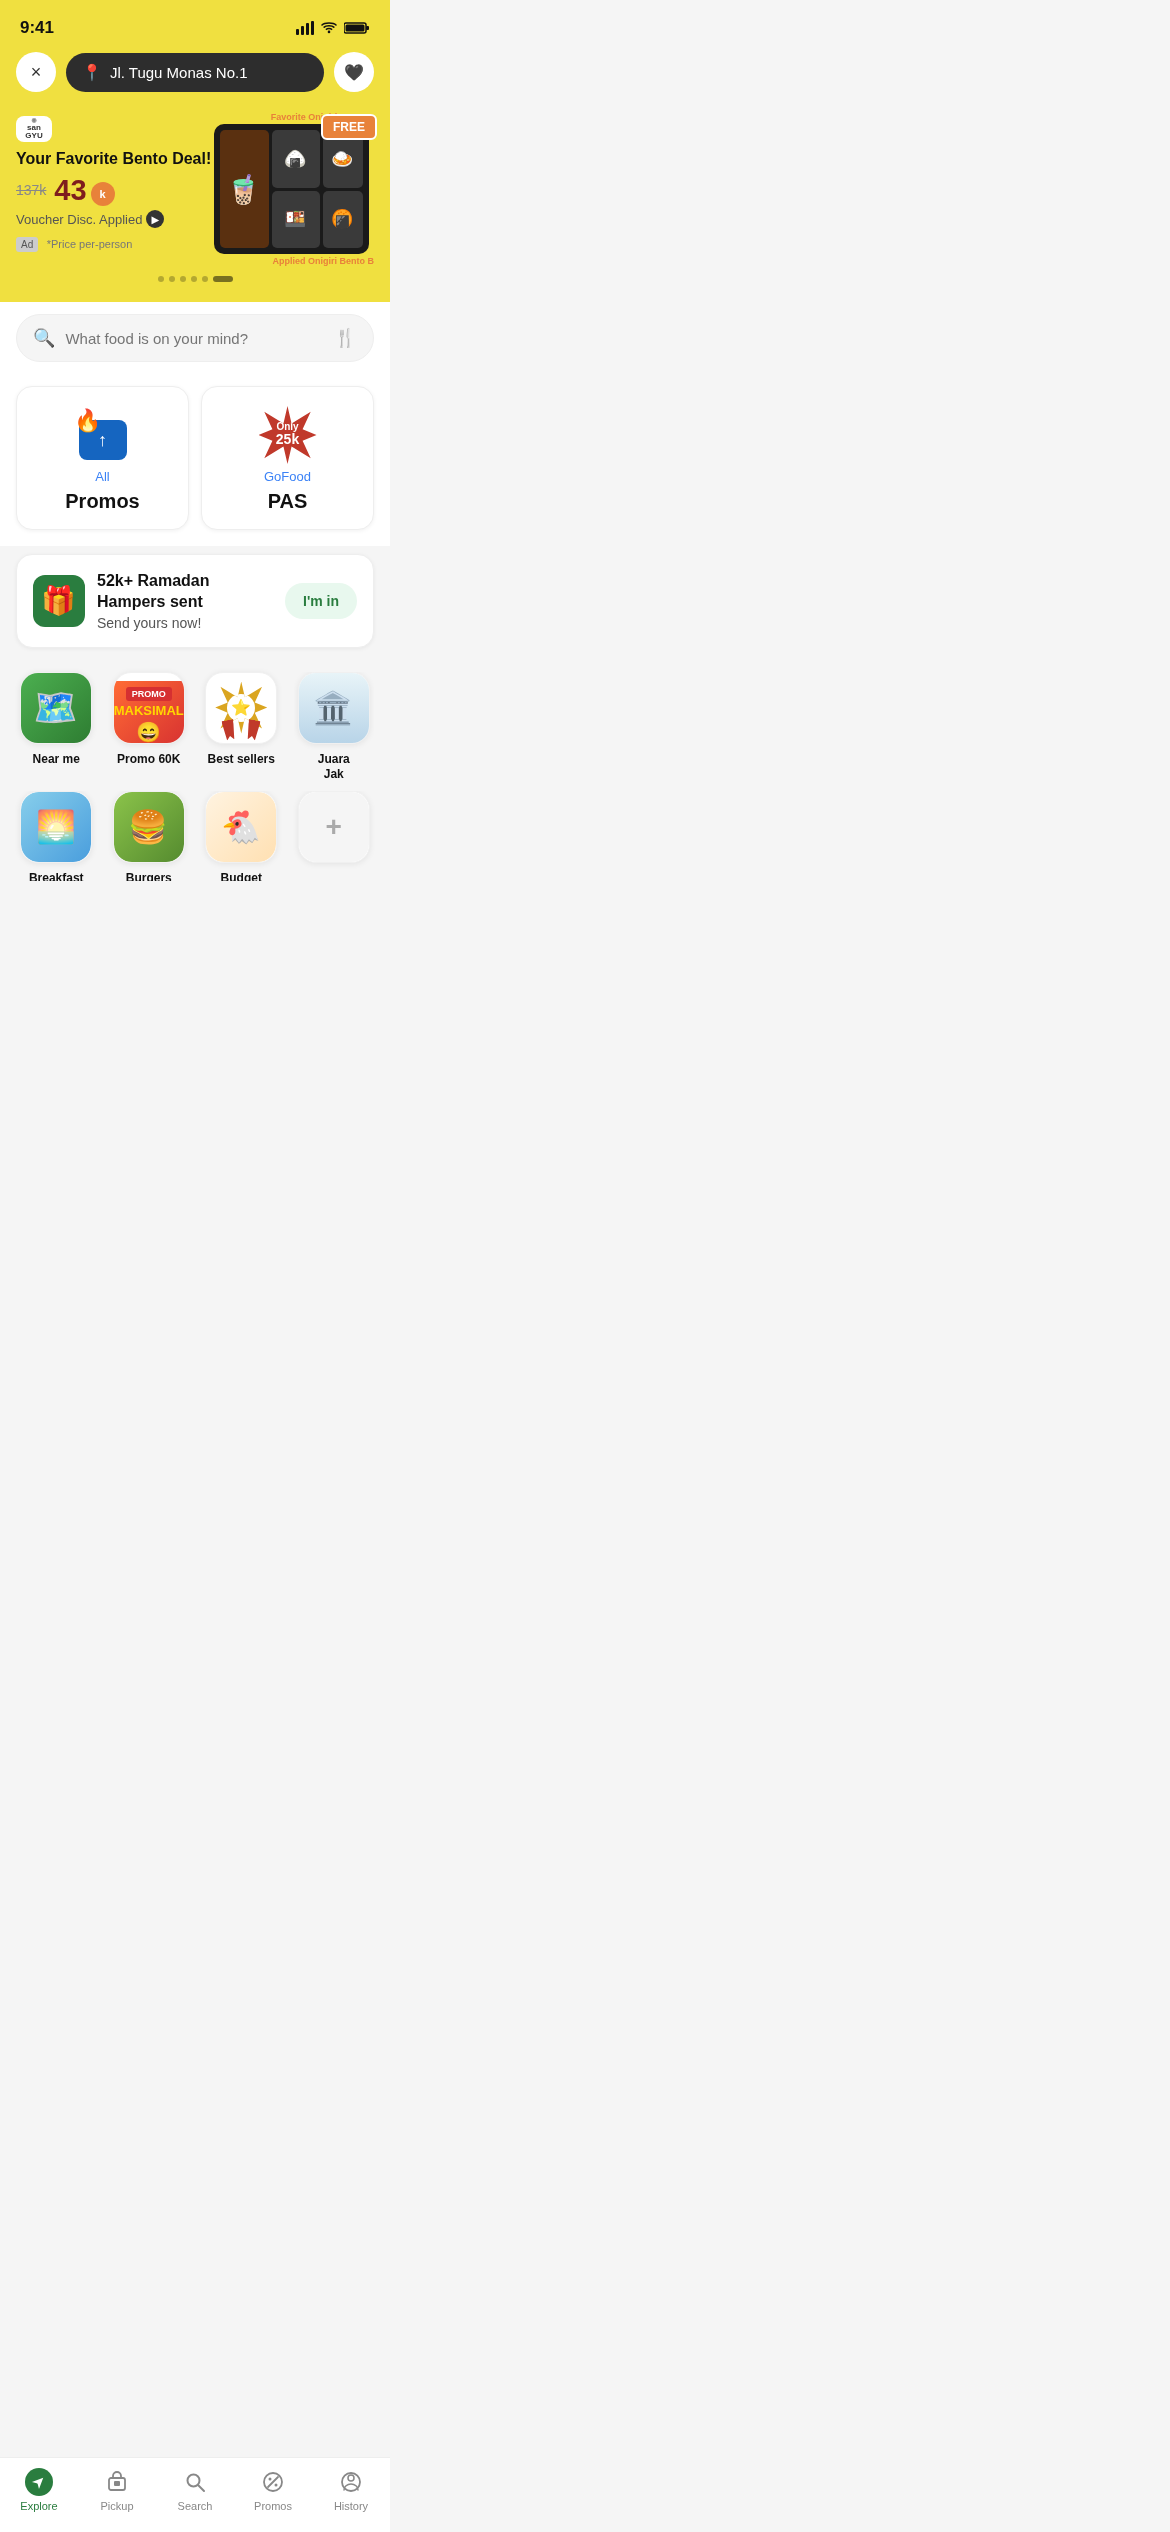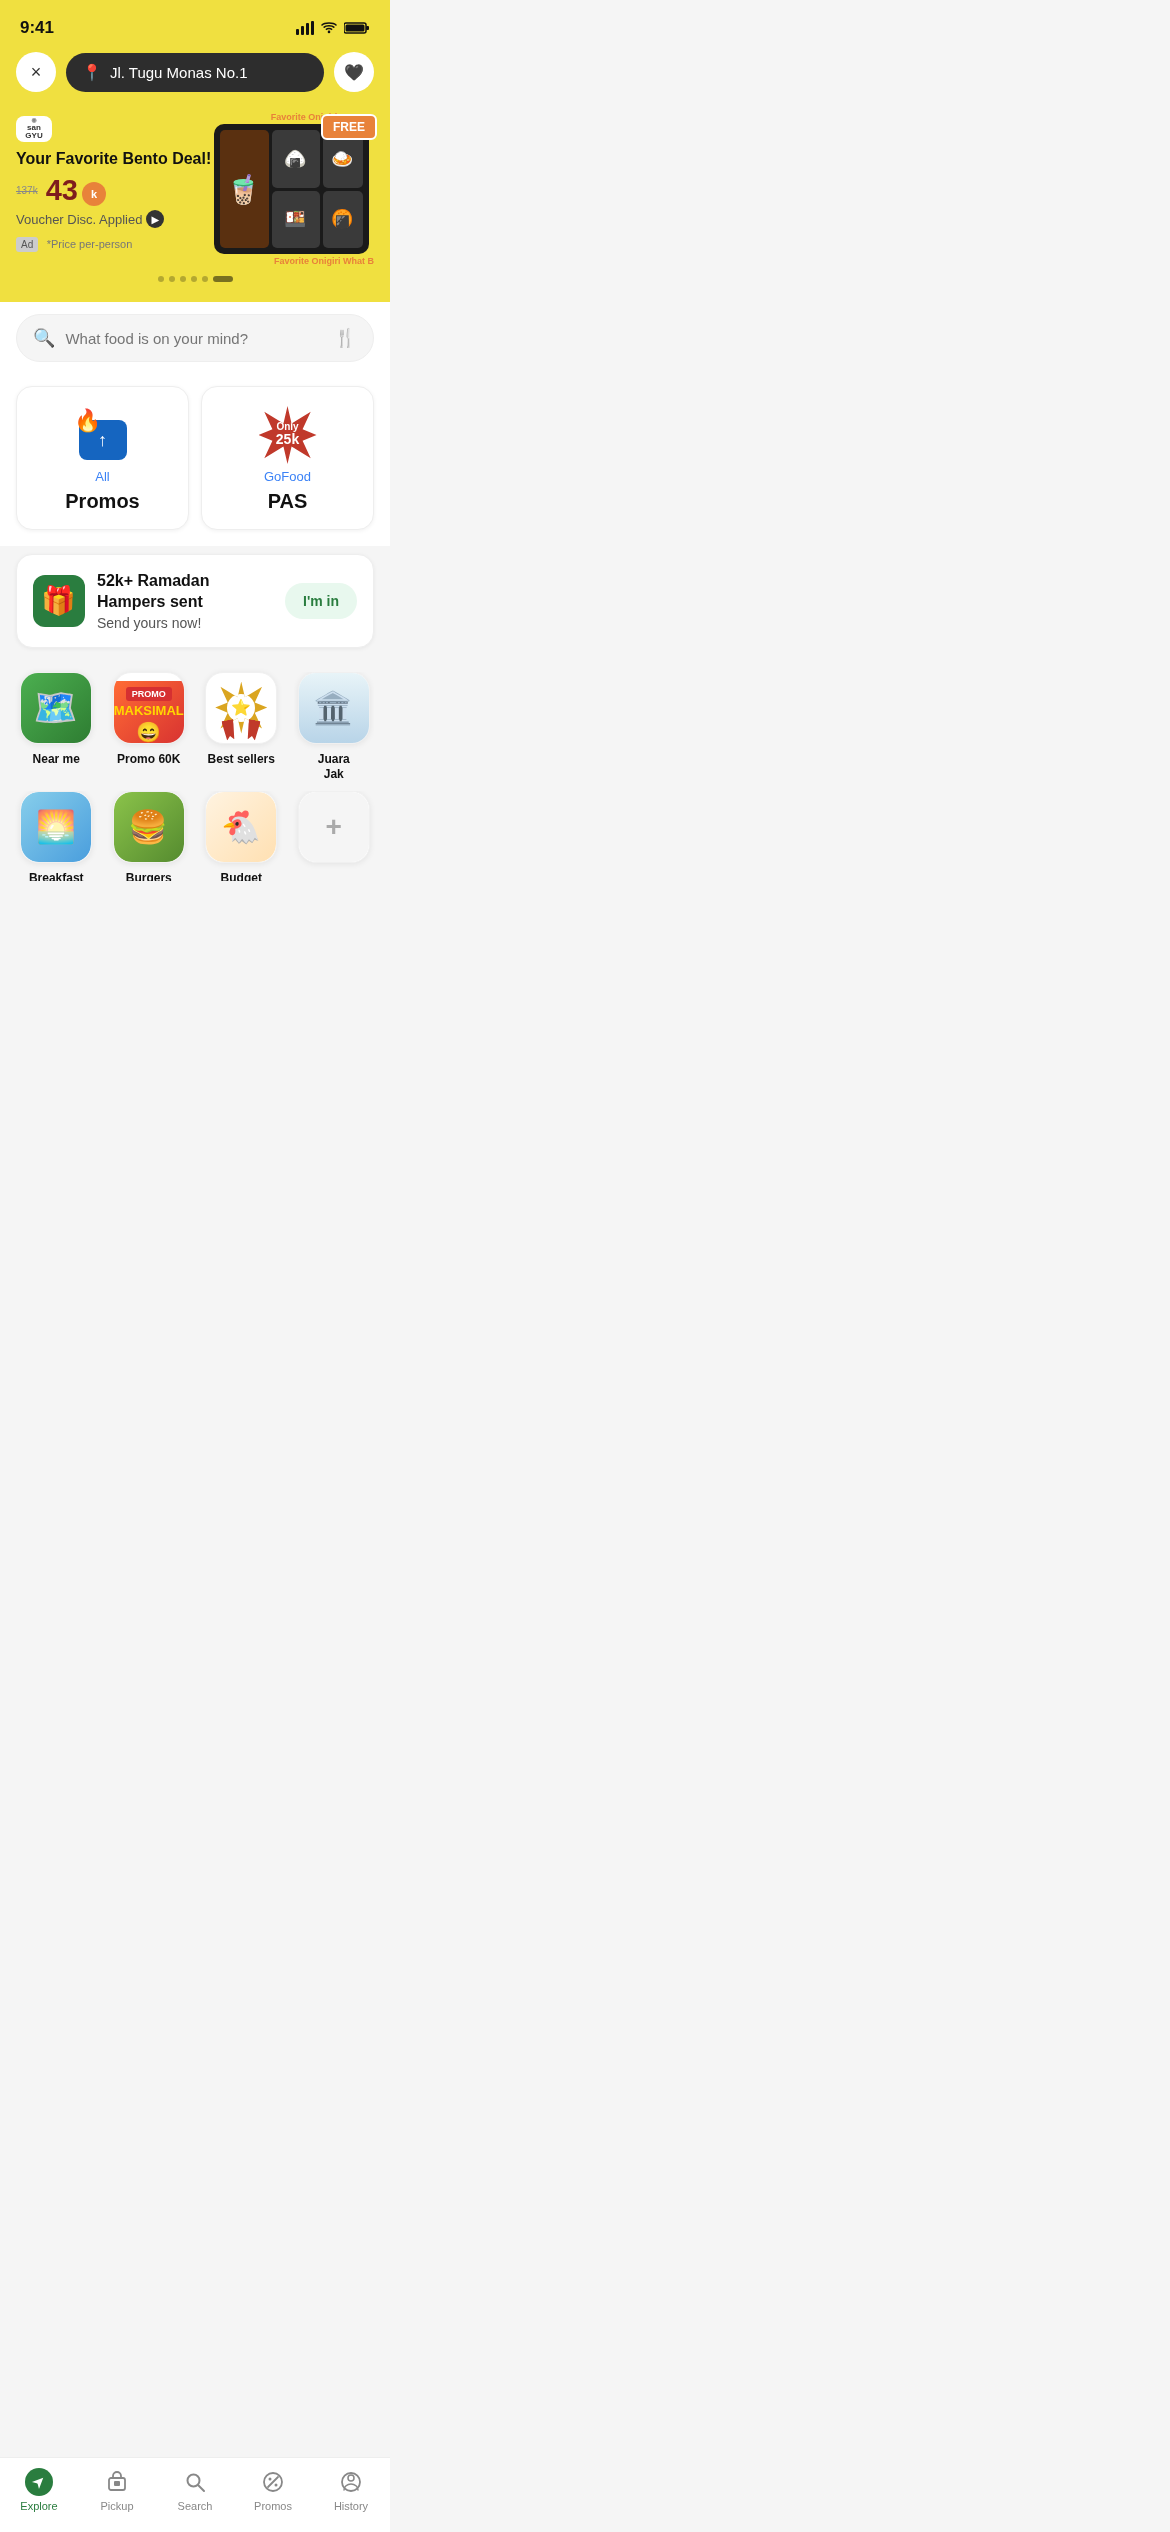--- a/index.html
+++ b/index.html
@@ -120,21 +120,21 @@
       color: #111;
       margin-bottom: 6px;
     }
     .price-row {
       display: flex;
       align-items: center;
       gap: 8px;
       margin-bottom: 4px;
     }
     .price-old {
-      font-size: 10px;
+      font-size: 14px;
       color: #888;
       text-decoration: line-through;
     }
     .price-new {
       font-size: 29px;
       font-weight: 800;
       color: #7f1d1d;
       line-height: 1;
     }
     .price-k-badge {
@@ -532,21 +532,21 @@
         <div style="position:relative;">
           <div style="font-size:9px; color:#e8823a; font-weight:600; text-align:right; margin-bottom:2px;">Favorite Onigiri Bento A</div>
           <div style="width:155px; height:130px; background:#1a1a1a; border-radius:10px; display:grid; grid-template-columns:1fr 1fr 40px; gap:3px; padding:6px; position:relative;">
             <div style="background:#3a3a3a; border-radius:5px; display:flex; align-items:center; justify-content:center; font-size:18px;">🍙</div>
             <div style="background:#3a3a3a; border-radius:5px; display:flex; align-items:center; justify-content:center; font-size:18px;">🍛</div>
             <div style="background:#5a3010; border-radius:5px; grid-row: 1/3; display:flex; align-items:center; justify-content:center; font-size:28px;">🧋</div>
             <div style="background:#3a3a3a; border-radius:5px; display:flex; align-items:center; justify-content:center; font-size:18px;">🍱</div>
             <div style="background:#3a3a3a; border-radius:5px; display:flex; align-items:center; justify-content:center; font-size:18px;">🍘</div>
             <div style="position:absolute; top:-10px; right:-8px; background:#e8823a; color:white; font-size:12px; font-weight:700; padding:4px 10px; border-radius:6px; border:2px solid white;">FREE</div>
           </div>
-          <div style="font-size:9px; color:#e8823a; font-weight:600; text-align:right; margin-top:2px;">Favorite Onigiri What B</div>
+          <div style="font-size:9px; color:#e8823a; font-weight:600; text-align:right; margin-top:2px;">Applied Onigiri Bento B</div>
         </div>
       </div>
     </div>
     <div class="dots-row">
       <div class="dot"></div>
       <div class="dot"></div>
       <div class="dot"></div>
       <div class="dot"></div>
       <div class="dot"></div>
       <div class="dot active"></div>

